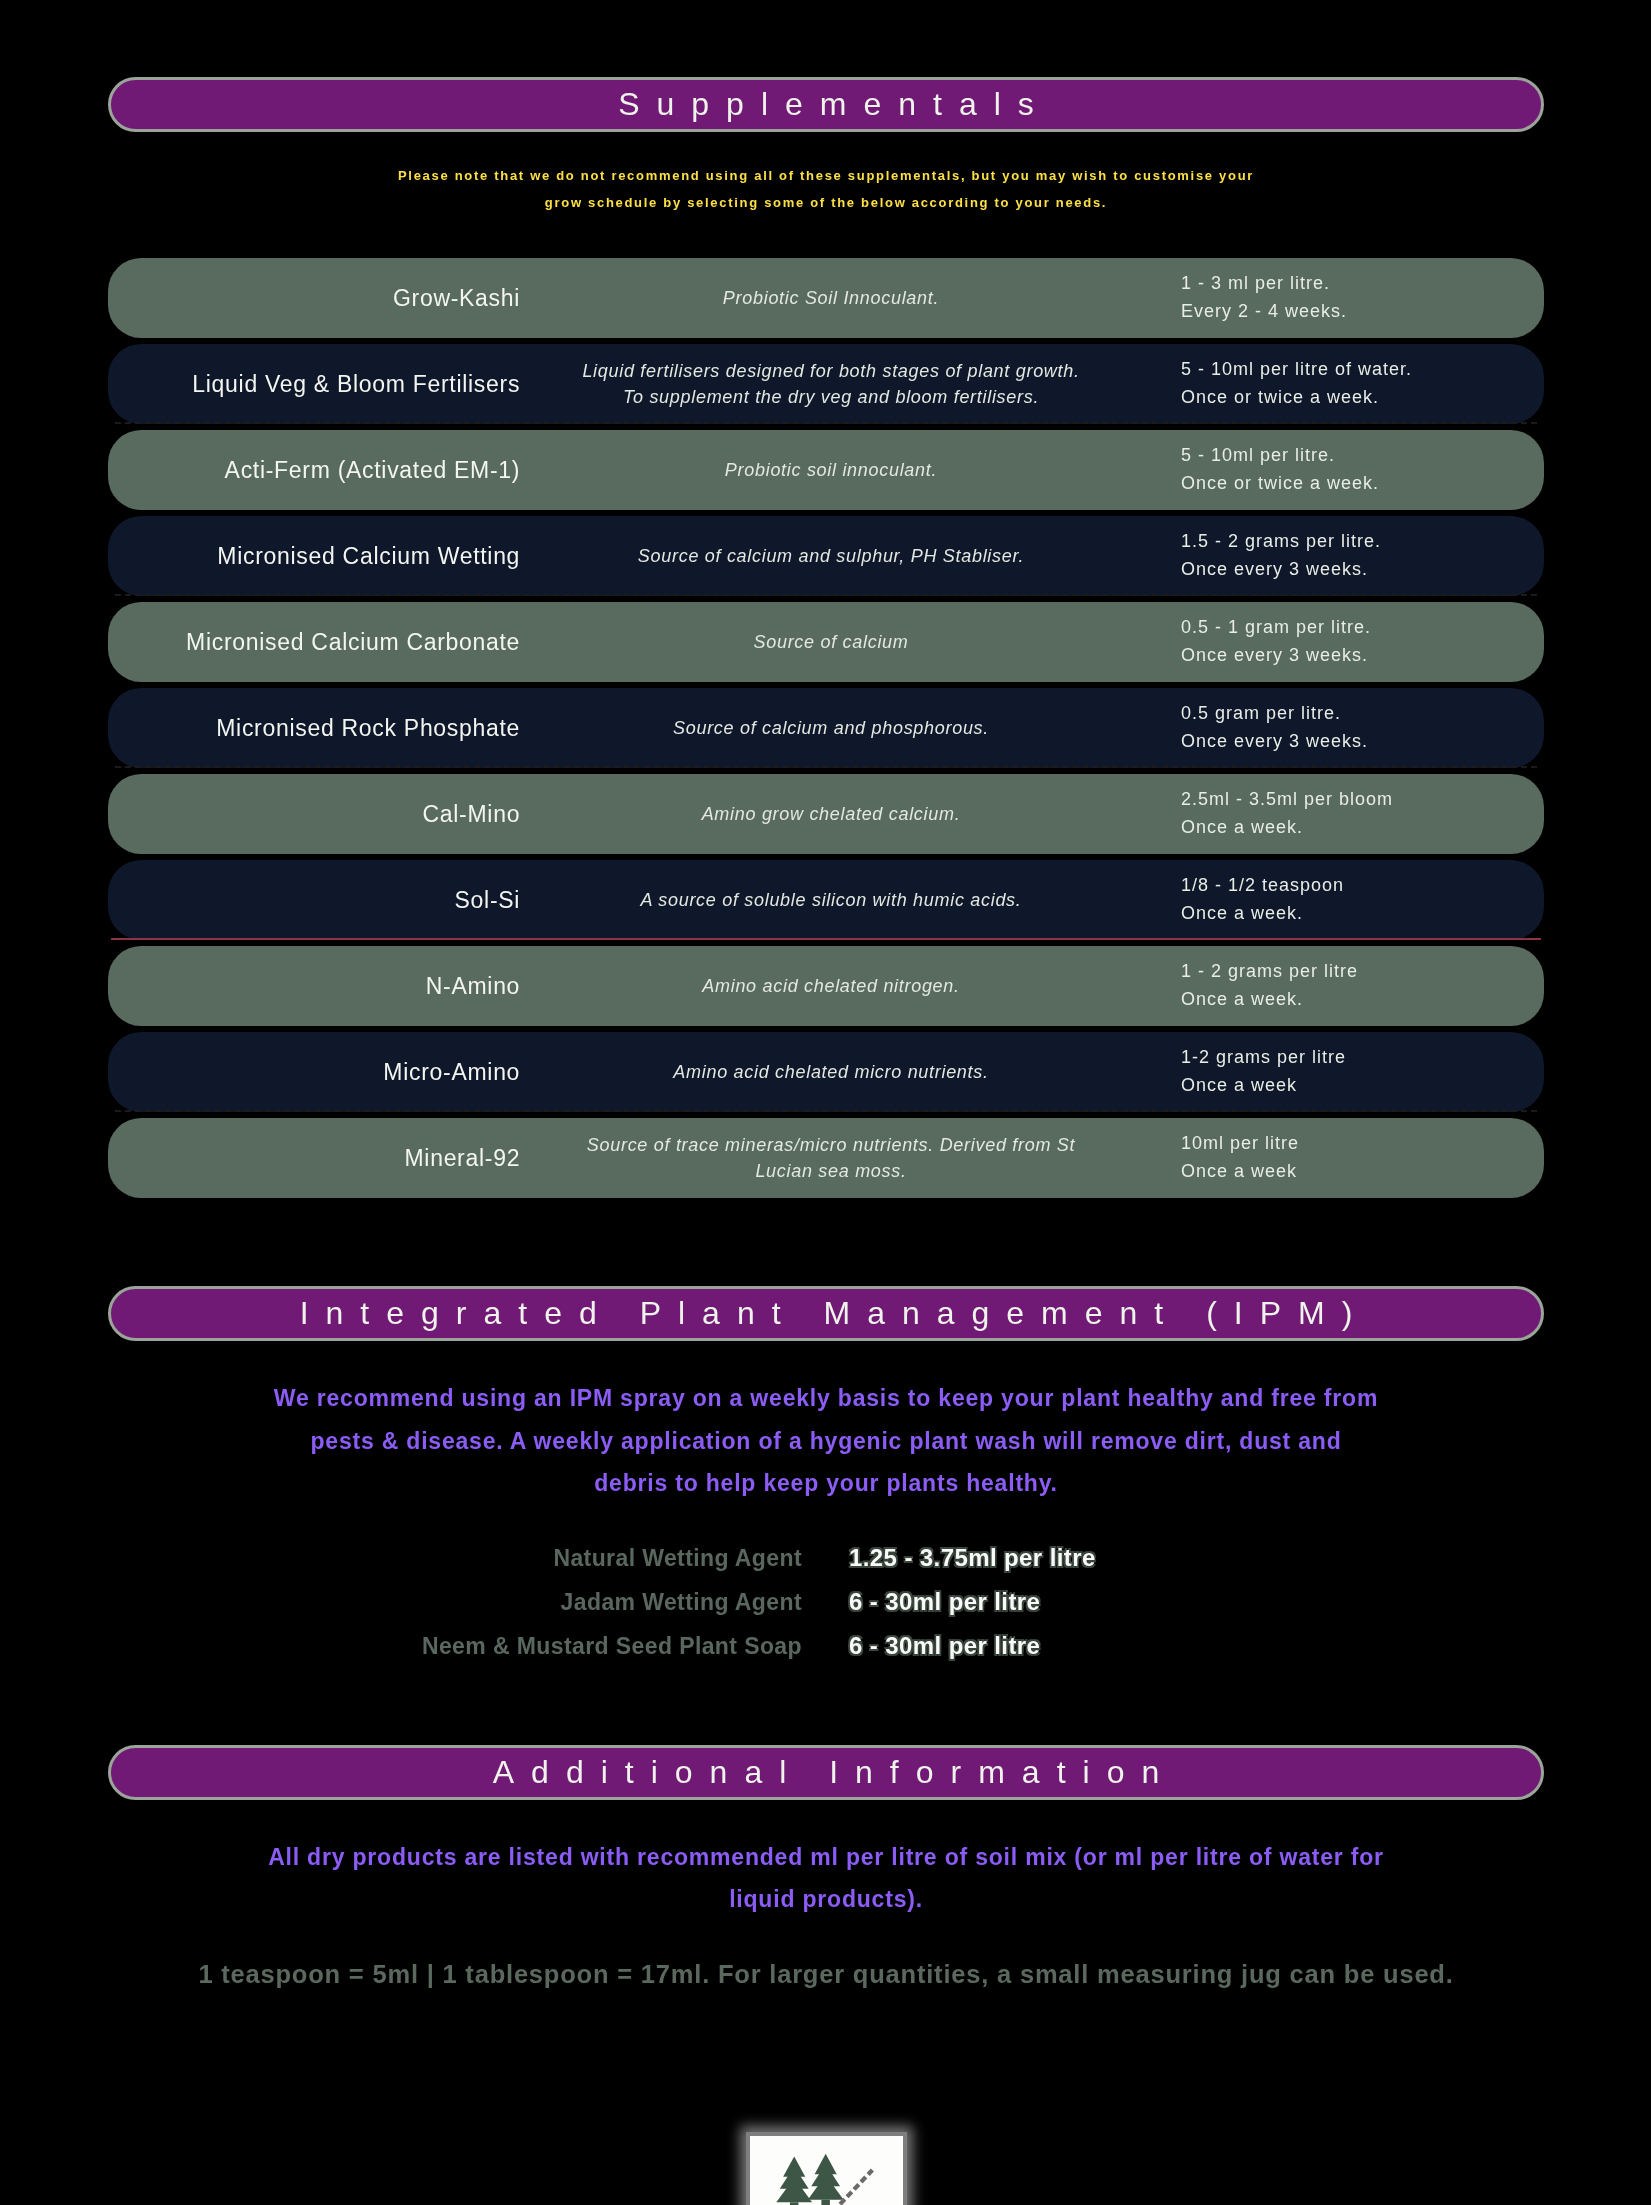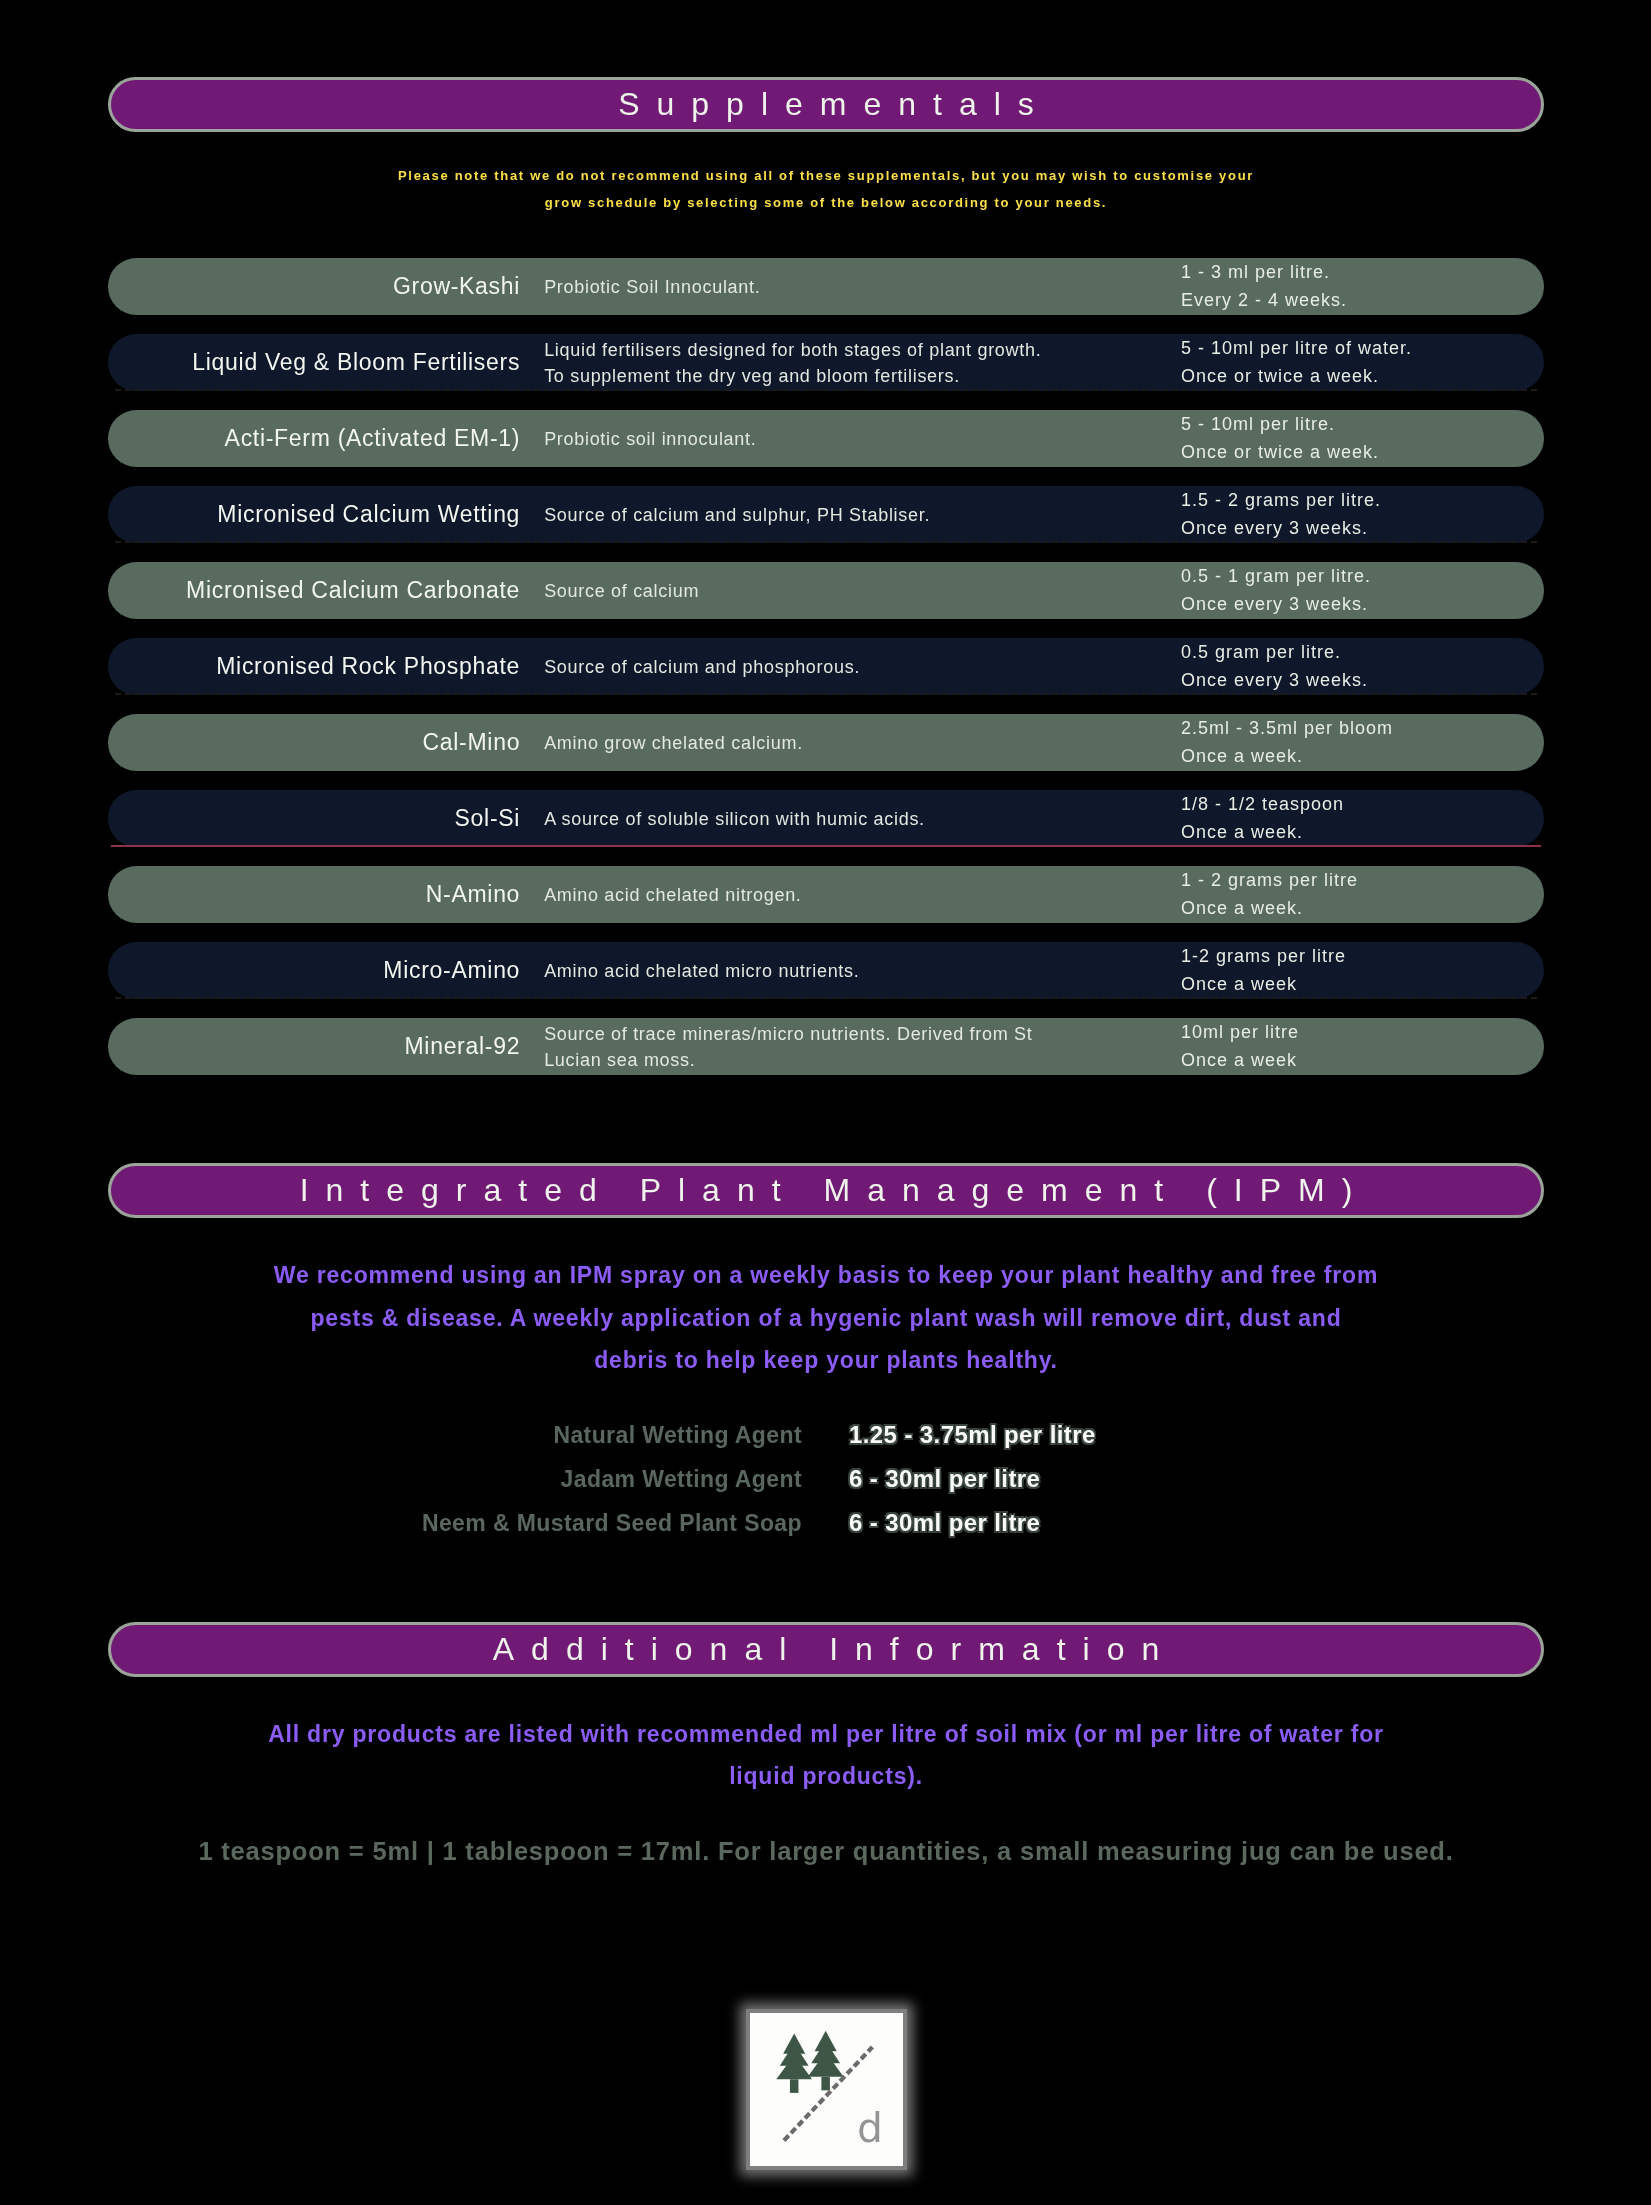--- a/index.html
+++ b/index.html
@@ -64,22 +64,22 @@
     letter-spacing:0.8px;
     white-space:nowrap;
     text-shadow:0 0.8px 0.8px rgba(0,0,0,0.5);
   }
 
   
   .table{margin-top:42px;}
   .row{
     position:relative;
     display:flex;align-items:center;
-    height:57px;
-    margin-bottom:19px;
+    height:80px;
+    margin-bottom:6px;
     border-radius:33px;
   }
   .row.green{background:#596B5E;}
   .row.brown{background:#0f172a;}
   .row.dashed::after{
     content:"";position:absolute;left:6.8px;right:6.8px;bottom:0;
     border-bottom:2.5px dashed #1d1b1a;
   }
   .row.redline::after{
     content:"";position:absolute;left:3.4px;right:3.4px;bottom:0;
@@ -88,26 +88,28 @@
   .cell{box-sizing:border-box;}
   .cell.name{
     width:28.7%;
     text-align:right;
     color:#F3F6F0;
     font-size:23px;
     letter-spacing:0.7px;
   }
   .cell.desc{
     flex:1;
+    text-align:center;
     color:#E3E8E0;
     font-size:18px;
     letter-spacing:0.7px;
     line-height:1.45;
     padding:0 24px;
     white-space:pre-line;
+    font-style:italic;
   }
   .cell.dose{
     width:28%;
     padding-left:39px;
     color:#E8EDE5;
     font-size:18px;
     letter-spacing:1px;
     line-height:1.55;
     text-align:left;
   }

